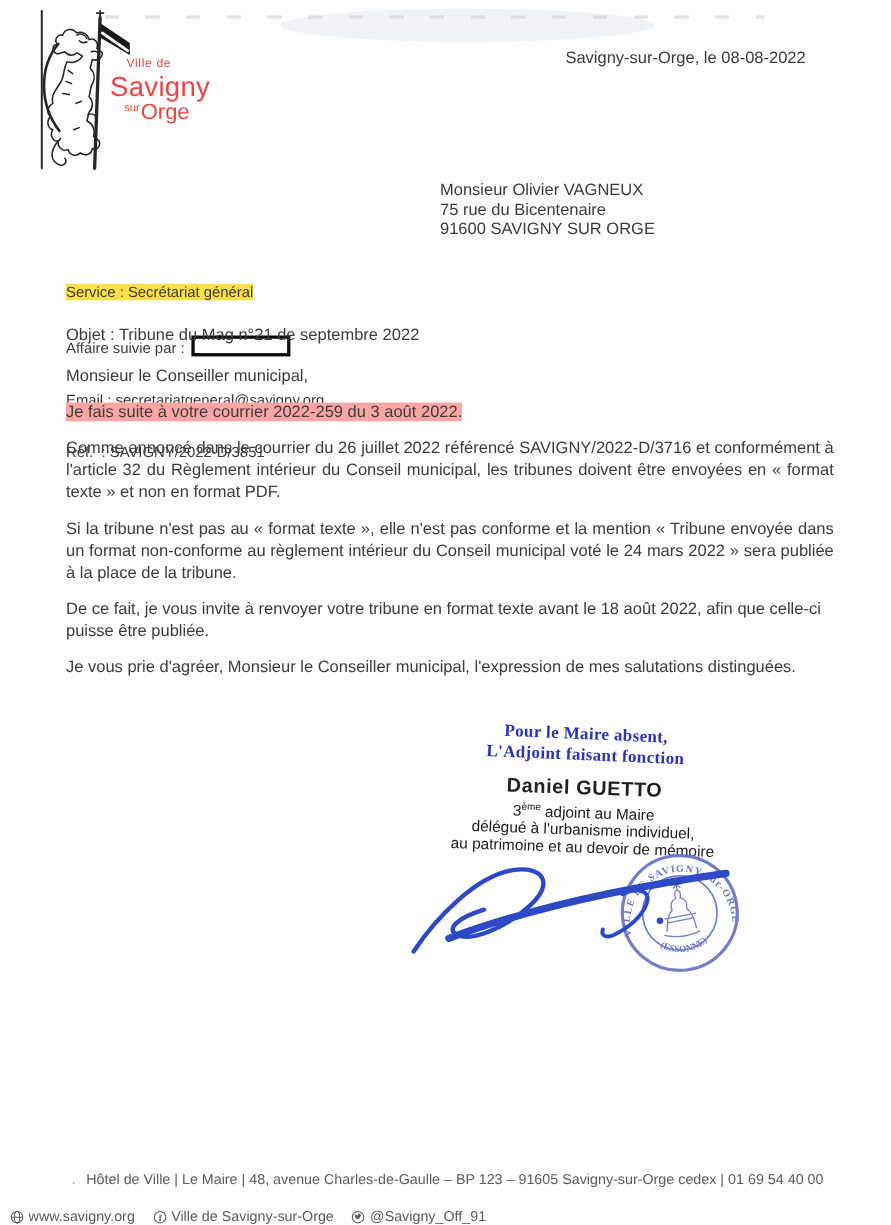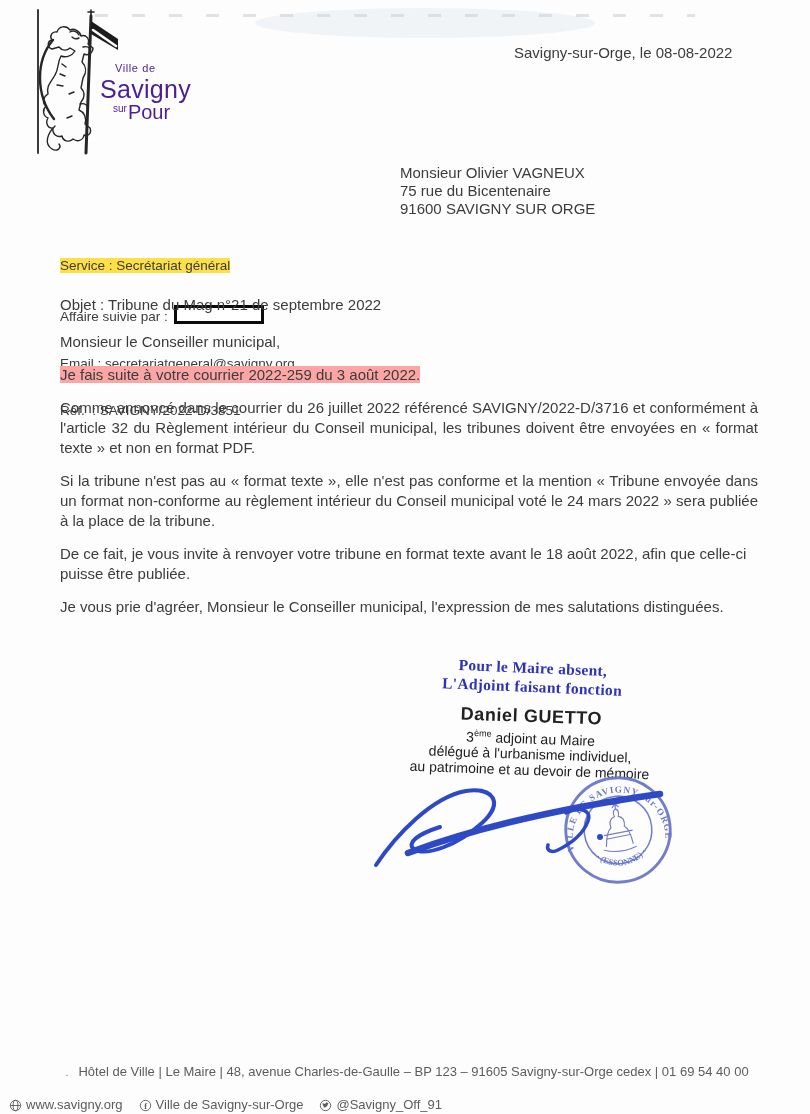--- a/index.html
+++ b/index.html
@@ -11,21 +11,21 @@
   .abs{position:absolute;}
   
   .scan-dashes{top:14px;left:95px;width:600px;height:3px;opacity:.45;
     background:repeating-linear-gradient(90deg, rgba(125,135,150,.5) 0 13px, transparent 13px 37px);}
   .scan-tint{top:8px;left:255px;width:340px;height:30px;border-radius:50%;
     background:rgba(200,212,228,.22);}
 
   
   .logo-wrap{top:6px;left:26px;width:200px;height:150px;}
   .logo-art{position:absolute;left:0;top:0;}
-  .logo-text{position:absolute;left:74px;top:56px;width:110px;color:#4c1d95;}
+  .logo-text{position:absolute;left:74px;top:46px;width:110px;color:#ef4444;}
   .logo-villede{font-size:11px;letter-spacing:.6px;margin-left:15px;}
   .logo-savigny{font-size:25px;letter-spacing:.3px;margin-top:1px;font-weight:500;}
   .logo-surorge{margin-left:13px;font-size:20px;font-weight:500;margin-top:-3px;}
   .logo-sur{font-size:10px;vertical-align:7px;margin-right:1px;font-weight:400;}
 
   .dateline{top:44px;left:514px;font-size:15px;}
 
   .recipient{top:164px;left:400px;font-size:15px;line-height:18px;}
 
   .sender{top:227px;left:60px;font-size:13.5px;line-height:15.6px;white-space:pre-wrap;}
@@ -85,21 +85,21 @@
                C 59 92 59 86 55 82 L 57 72 C 61 66 60 60 56 56 L 58 48
                C 62 50 67 47 67 42 L 62 38 C 64 33 60 28 55 30 C 54 25 48 22 44 24 Z"></path>
       <path d="M 44 26 C 47 24 51 25 53 29 M 46 31 C 48 33 51 33 53 32"></path>
       <path d="M 57 41 C 60 40 63 41 64 43 M 54 98 C 57 97 60 98 61 100"></path>
       <path d="M 29 120 C 21 128 18 138 26 143 C 31 146 36 142 33 138"></path>
       <path d="M 36 58 L 40 61 M 34 68 L 39 70 M 31 79 L 37 80 M 43 88 L 48 86 M 41 112 L 46 110"></path>
     </svg>
     <div class="logo-text">
       <div class="logo-villede">Ville de</div>
       <div class="logo-savigny">Savigny</div>
-      <div class="logo-surorge"><span class="logo-sur">sur</span><span>Pour</span></div>
+      <div class="logo-surorge"><span class="logo-sur">sur</span><span>Orge</span></div>
     </div>
   </div>
 
   <div class="abs dateline">Savigny-sur-Orge, le 08-08-2022</div>
 
   <div class="abs recipient">
     <div>Monsieur Olivier VAGNEUX</div>
     <div>75 rue du Bicentenaire</div>
     <div>91600 SAVIGNY SUR ORGE</div>
   </div>

